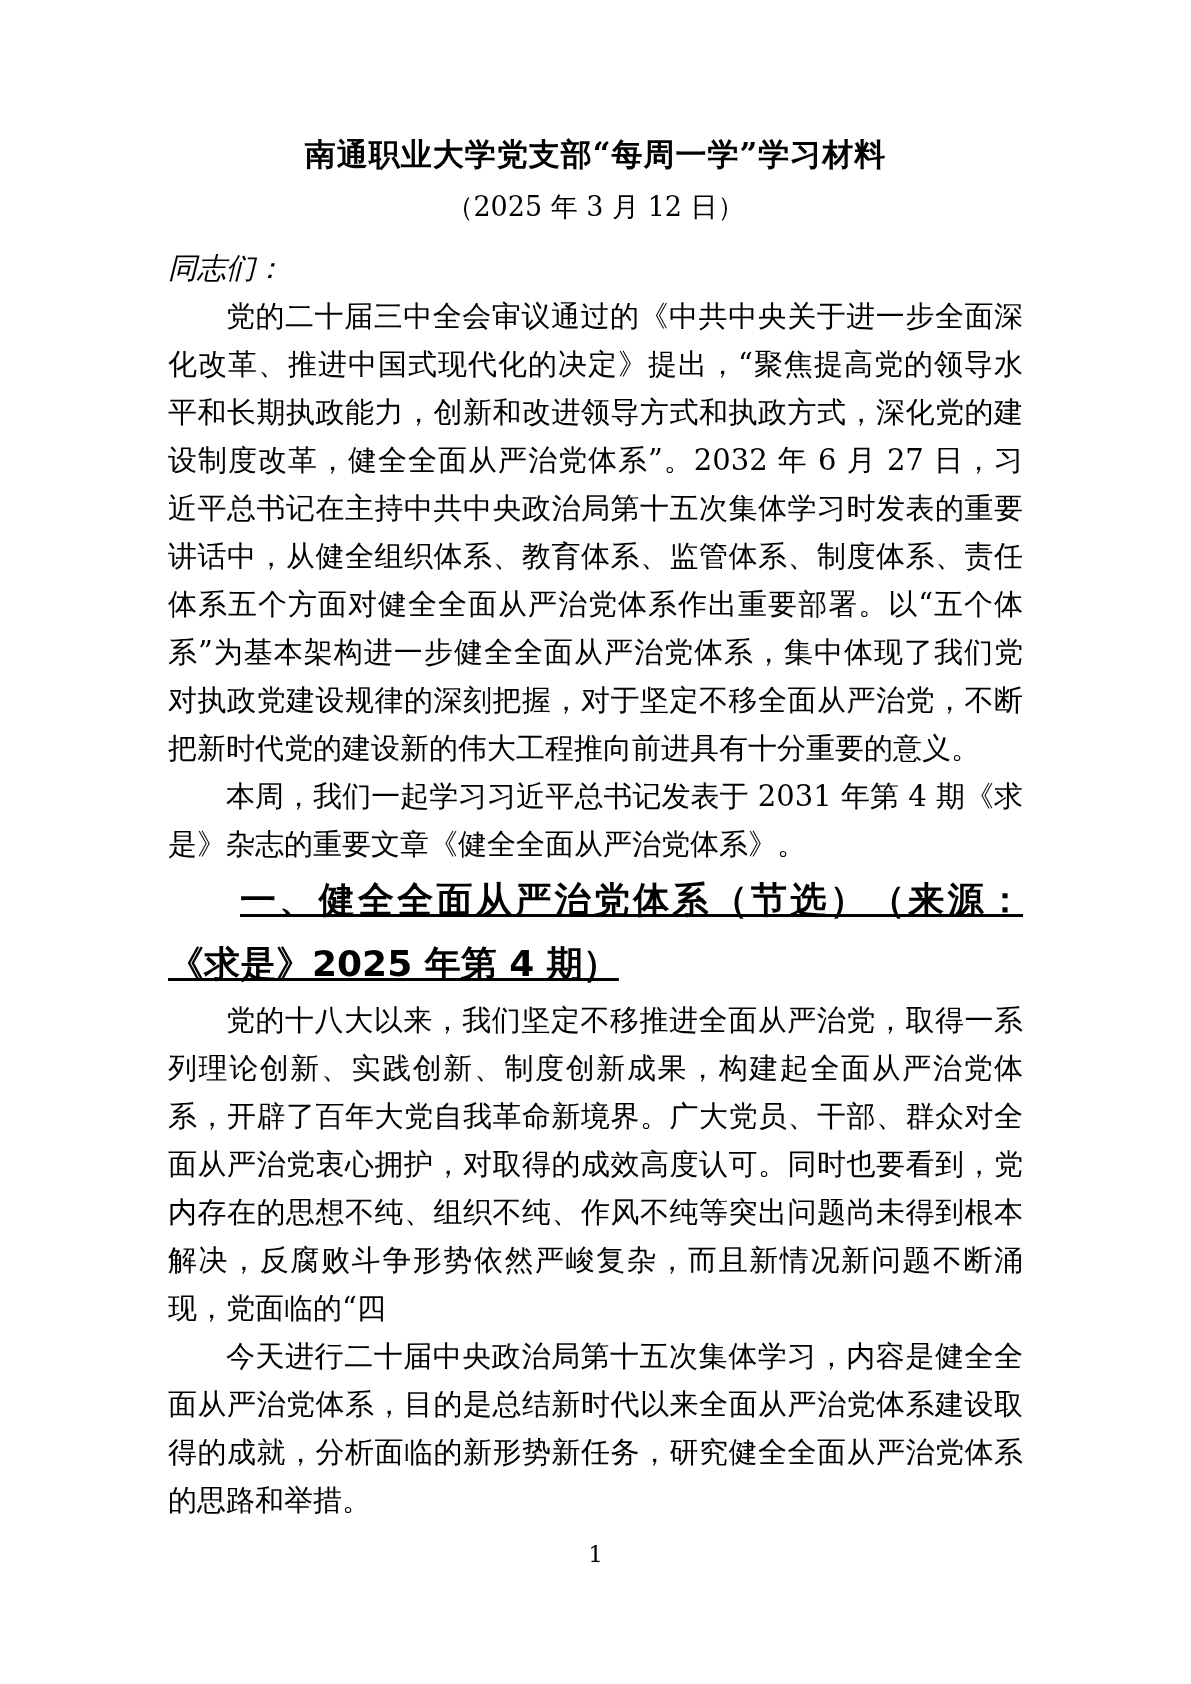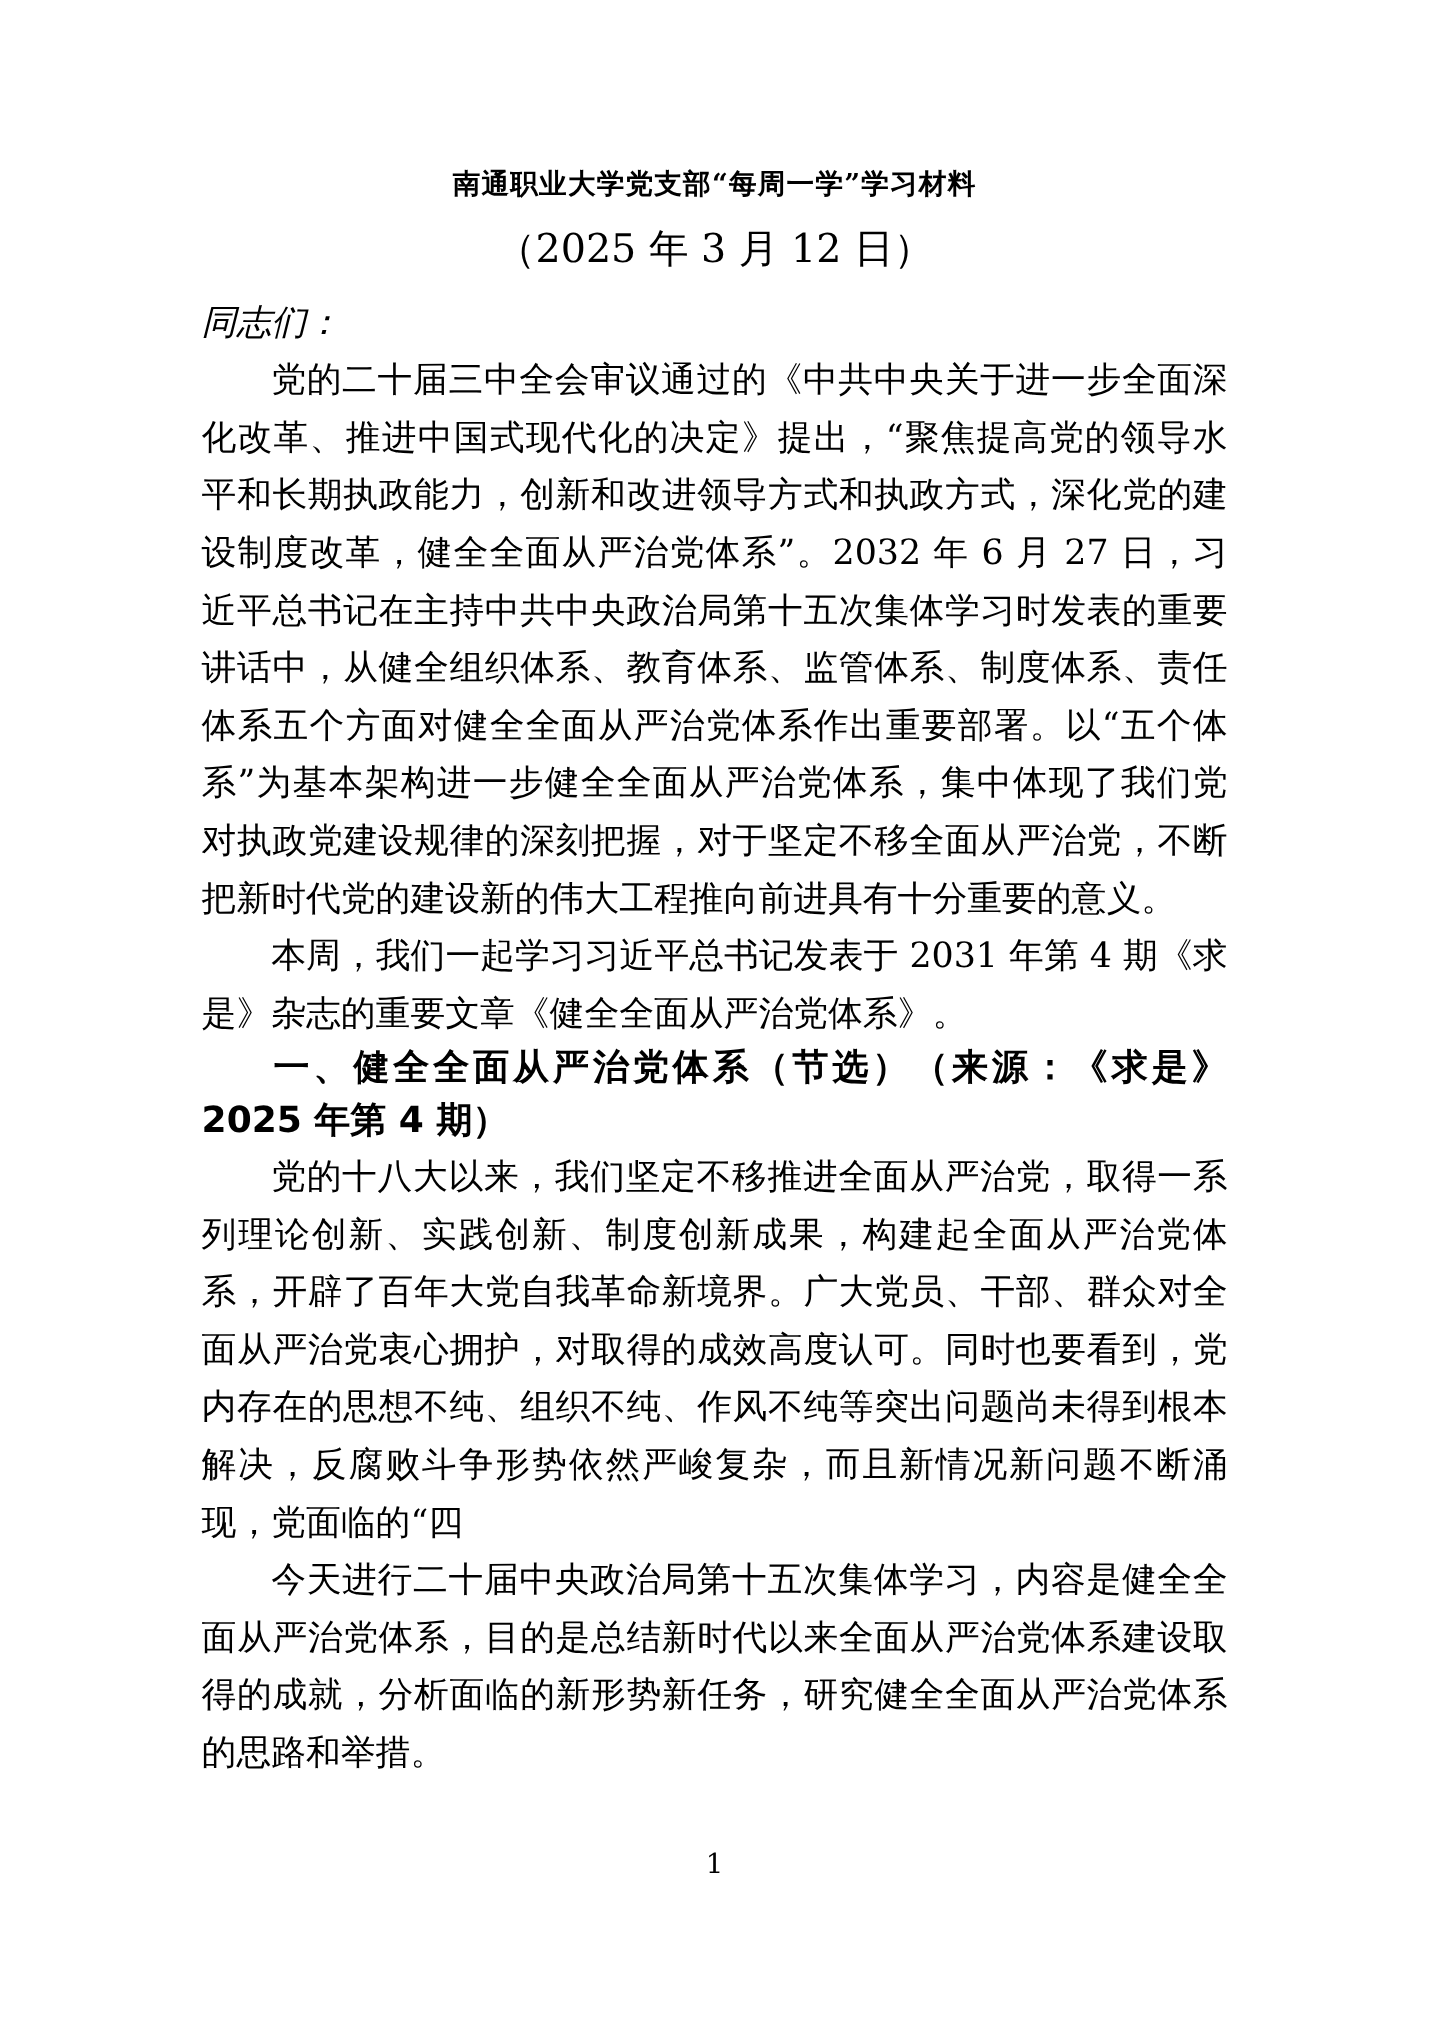--- a/index.html
+++ b/index.html
@@ -14,55 +14,56 @@
     margin: 0 auto;
     background: #ffffff;
     color: #000000;
     box-sizing: border-box;
     padding: 132px 168px 0 168px;
     overflow: hidden;
     font-family: "DejaVu Serif", "Liberation Serif", serif;
   }
   .doc-title {
     margin: 0 0 10px 0;
-    font-size: 23px;
+    font-size: 31px;
     line-height: 44px;
     font-weight: bold;
     text-align: center;
     letter-spacing: 1px;
   }
   .doc-date {
     margin: 0 0 16px 0;
-    font-size: 33px;
+    font-size: 27px;
     line-height: 42px;
     text-align: center;
   }
   .doc-body {
     font-size: 29px;
     line-height: 48px;
     text-align: justify;
     text-justify: inter-ideograph;
   }
   .salutation {
     margin: 0;
     text-indent: 0;
     font-style: italic;
   }
   .para {
     margin: 0;
     text-indent: 2em;
   }
   .section-heading {
     margin: 0;
-    font-size: 30px;
-    line-height: 44px;
+    font-size: 36px;
+    line-height: 64px;
     font-weight: bold;
     font-family: "DejaVu Sans", "Liberation Sans", sans-serif;
     text-indent: 2em;
     text-align: justify;
+    text-decoration: underline;
   }
   .page-number {
     position: absolute;
     bottom: 118px;
     left: 0;
     width: 100%;
     text-align: center;
     font-size: 23px;
     line-height: 24px;
     font-family: "DejaVu Serif", "Liberation Serif", serif;

